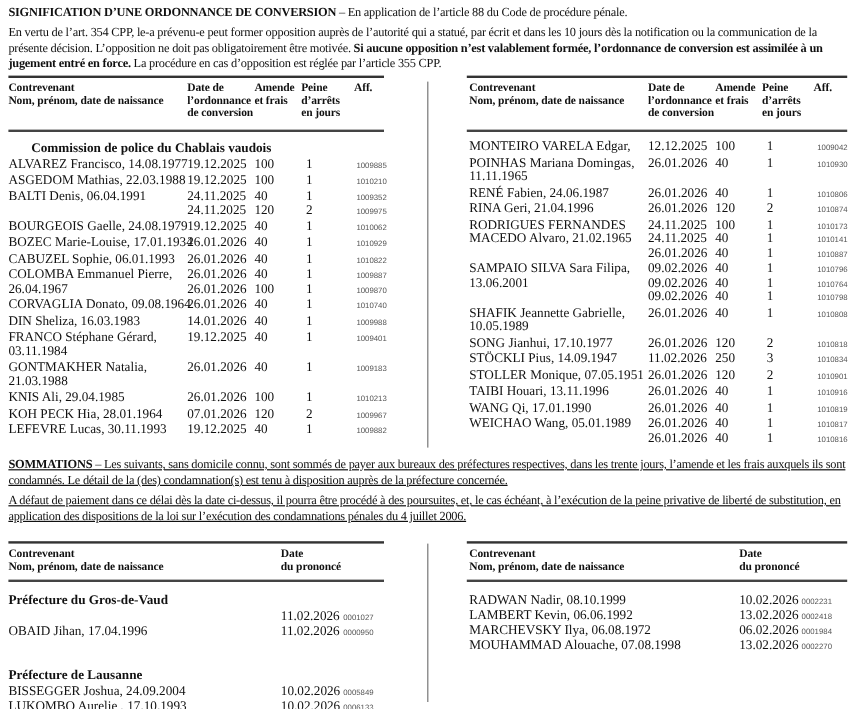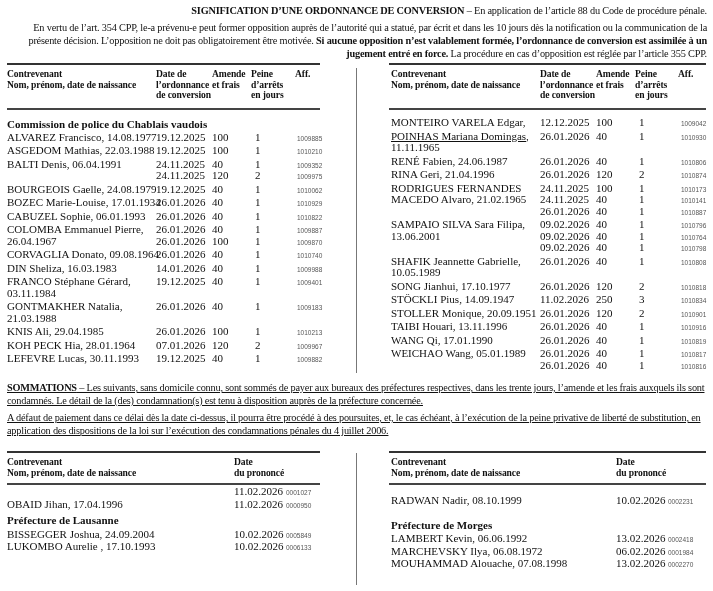--- a/index.html
+++ b/index.html
@@ -1,18 +1,18 @@
 <!DOCTYPE html>
 <html><head>
 <meta charset="utf-8">
 <style>
   html, body { margin:0; padding:0; background:#ffffff; }
   body { width:713px; height:591px; overflow:hidden; position:relative;
          font-family:"Liberation Serif", "DejaVu Serif", serif; color:#111; }
-  .intro { position:absolute; left:7px; top:4px; width:700px; font-size:10.3px; line-height:13px; letter-spacing:-0.2px;text-align:right; }
+  .intro { position:absolute; left:7px; top:4px; width:700px; font-size:10.3px; line-height:13px; letter-spacing:-0.2px; }
   .intro p { margin:0 0 4px 0; }
   .intro b { font-weight:bold; }
   .col { position:absolute; }
   .col-left-top { left:7px; top:63px; width:313px; }
   .col-right-top { left:389px; top:63px; width:317px; }
   .col-left-bot { left:7px; top:451px; width:313px; }
   .col-right-bot { left:389px; top:451px; width:317px; }
   .vdivider { position:absolute; width:1px; background:#777; }
   .vd-top { left:356px; top:68px; height:305px; }
   .vd-bot { left:356px; top:453px; height:132px; }
@@ -25,21 +25,21 @@
   .c-amt { left:205px; }
   .c-pen { left:244px; }
   .c-aff { left:288px; }
   .rc-name { left:2px; }
   .rc-date { left:151px; }
   .rc-amt { left:207px; }
   .rc-pen { left:246px; }
   .rc-aff { left:289px; }
   .sc-date { left:227px; }
   .body-rows { position:relative; font-size:11px; line-height:11.5px; }
-  .group-title { font-weight:bold; font-size:11px; margin-top:9px; margin-bottom:1px; }
+  .group-title { font-weight:bold; font-size:11px; margin-top:9px; margin-bottom:1px;margin-left:19px; }
   .entry { position:relative; margin-bottom:2px; }
   .ln { position:relative; height:11.5px; }
   .ln span { position:absolute; top:0; white-space:nowrap; }
   .aff { font-size:6.5px; color:#555; top:1px !important; font-family:"Liberation Sans", sans-serif; }
   .somm-rows { position:relative; font-size:11px; line-height:12.5px; }
   .somm-entry { position:relative; height:12.5px; }
   .somm-entry span { position:absolute; top:0; white-space:nowrap; }
   .sn { left:0; }
   .sd { left:227px; }
   .sa { left:279px; font-size:6.5px; color:#555; top:2px !important; font-family:"Liberation Sans", sans-serif; }
@@ -255,21 +255,21 @@
         <div class="ln">
           <span style="left: 2px;">MONTEIRO VARELA Edgar,</span>
           <span style="left: 151px;">12.12.2025</span>
           <span style="left: 207px;">100</span>
           <span style="left: 250px;">1</span>
           <span class="aff" style="left: 292px;">1009042</span>
         </div>
       </div>
       <div class="entry">
         <div class="ln">
-          <span style="left: 2px; text-decoration: underline;">POINHAS Mariana Domingas,</span>
+          <span style="left: 2px;">POINHAS Mariana Domingas,</span>
           <span style="left: 151px;">26.01.2026</span>
           <span style="left: 207px;">40</span>
           <span style="left: 250px;">1</span>
           <span class="aff" style="left: 292px;">1010930</span>
         </div>
         <div class="ln">
           <span style="left: 2px;">11.11.1965</span>
         </div>
       </div>
       <div class="entry">
@@ -359,21 +359,21 @@
         <div class="ln">
           <span style="left: 2px;">STÖCKLI Pius, 14.09.1947</span>
           <span style="left: 151px;">11.02.2026</span>
           <span style="left: 207px;">250</span>
           <span style="left: 250px;">3</span>
           <span class="aff" style="left: 292px;">1010834</span>
         </div>
       </div>
       <div class="entry">
         <div class="ln">
-          <span style="left: 2px;">STOLLER Monique, 20.09.1951</span>
+          <span style="left: 2px;">STOLLER Monique, 07.05.1951</span>
           <span style="left: 151px;">26.01.2026</span>
           <span style="left: 207px;">120</span>
           <span style="left: 250px;">2</span>
           <span class="aff" style="left: 292px;">1010901</span>
         </div>
       </div>
       <div class="entry">
         <div class="ln">
           <span style="left: 2px;">TAIBI Houari, 13.11.1996</span>
           <span style="left: 151px;">26.01.2026</span>
@@ -419,30 +419,31 @@
     <div class="th c-name">
         <div>Contrevenant</div>
         <div>Nom, prénom, date de naissance</div>
       </div>
     <div class="th sc-date">
         <div>Date</div>
         <div>du prononcé</div>
       </div>
   </div>
   <div class="somm-rows" id="somm-left-body">
+      <div class="group-title" style="margin-top: 9px; margin-left: 0px;">Préfecture du Gros-de-Vaud</div>
       <div class="somm-entry">
         <span class="sd">11.02.2026</span>
         <span class="sa">0001027</span>
       </div>
       <div class="somm-entry">
         <span class="sn" style="left: 0px;">OBAID Jihan, 17.04.1996</span>
         <span class="sd">11.02.2026</span>
         <span class="sa">0000950</span>
       </div>
-      <div class="group-title" style="margin-top: 4px; margin-left: 0px;">Préfecture de Lausanne</div>
+      <div class="group-title" style="margin-top: 24px; margin-left: 0px;">Préfecture de Lausanne</div>
       <div class="somm-entry">
         <span class="sn" style="left: 0px;">BISSEGGER Joshua, 24.09.2004</span>
         <span class="sd">10.02.2026</span>
         <span class="sa">0005849</span>
       </div>
       <div class="somm-entry">
         <span class="sn" style="left: 0px;">LUKOMBO Aurelie , 17.10.1993</span>
         <span class="sd">10.02.2026</span>
         <span class="sa">0006133</span>
       </div>
@@ -462,21 +463,20 @@
         <div>du prononcé</div>
       </div>
   </div>
   <div class="somm-rows" id="somm-right-body">
       <div style="height: 9px;"></div>
       <div class="somm-entry">
         <span class="sn" style="left: 2px;">RADWAN Nadir, 08.10.1999</span>
         <span class="sd">10.02.2026</span>
         <span class="sa">0002231</span>
       </div>
-      <div class="group-title" style="margin-top: 12px; margin-left: 2px;">Préfecture de Morges</div>
       <div class="somm-entry">
         <span class="sn" style="left: 2px;">LAMBERT Kevin, 06.06.1992</span>
         <span class="sd">13.02.2026</span>
         <span class="sa">0002418</span>
       </div>
       <div class="somm-entry">
         <span class="sn" style="left: 2px;">MARCHEVSKY Ilya, 06.08.1972</span>
         <span class="sd">06.02.2026</span>
         <span class="sa">0001984</span>
       </div>

